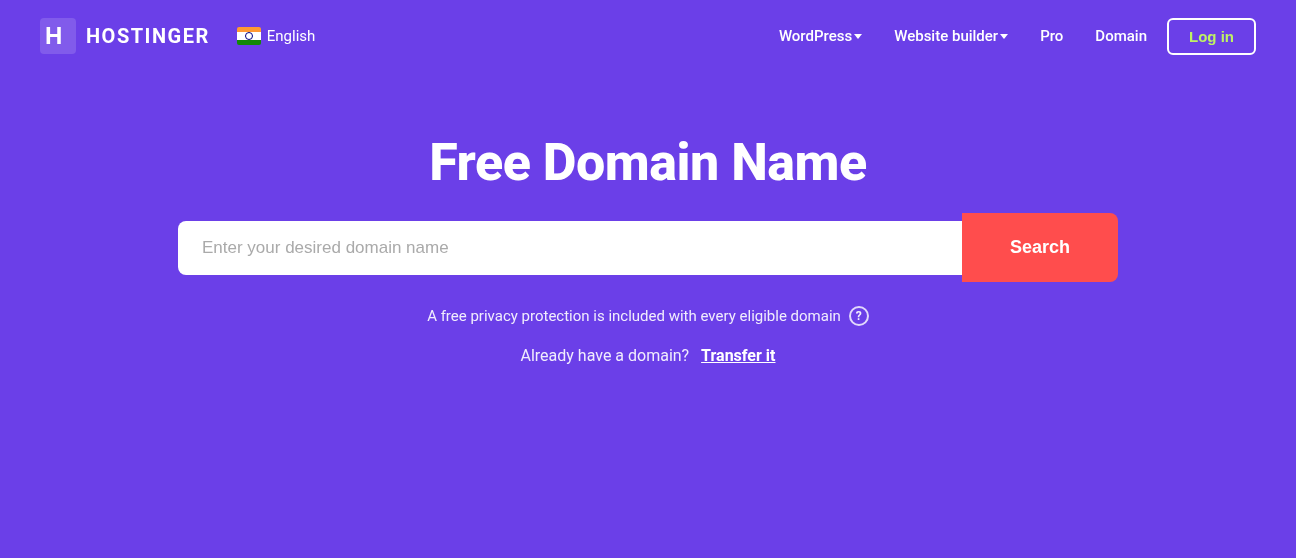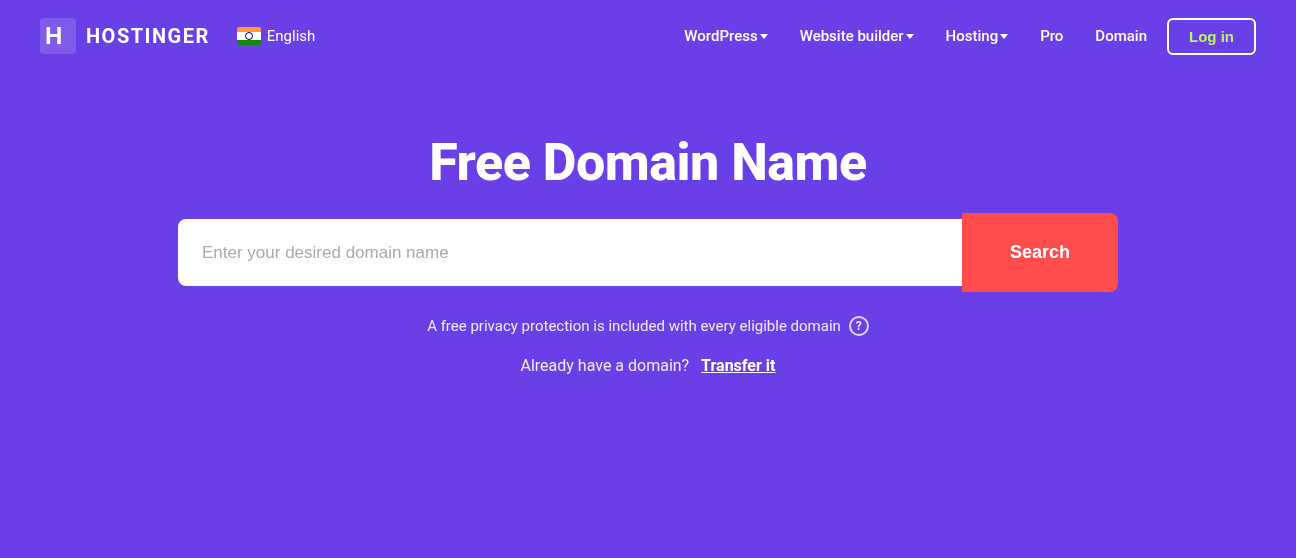--- a/index.html
+++ b/index.html
@@ -152,36 +152,36 @@
     .search-bar {
       display: flex;
       align-items: center;
       width: 100%;
       max-width: 940px;
       margin-bottom: 24px;
     }
 
     .domain-input {
       flex: 1;
-      height: 67px;
+      height: 54px;
       border: none;
       border-radius: 8px 0 0 8px;
       padding: 0 24px;
       font-size: 17px;
       color: #555;
       outline: none;
       background: white;
     }
 
     .domain-input::placeholder {
       color: #aaa;
     }
 
     .search-btn {
-      height: 79px;
+      height: 69px;
       padding: 0 48px;
       background: #ff4d4d;
       color: white;
       border: none;
       border-radius: 0 8px 8px 0;
       font-size: 18px;
       font-weight: 700;
       cursor: pointer;
       white-space: nowrap;
     }
@@ -249,24 +249,20 @@
   <nav class="header-nav">
     <a class="nav-item" href="#">
       <span>WordPress</span>
       <span class="chevron-down"></span>
     </a>
     <a class="nav-item" href="#">
       <span>Website builder</span>
       <span class="chevron-down"></span>
     </a>
     <a class="nav-item" href="#">
-      <span>Hosting</span>
-      <span class="chevron-down"></span>
-    </a>
-    <a class="nav-item" href="#">
       <span>Pro</span>
     </a>
     <a class="nav-item" href="#">
       <span>Domain</span>
     </a>
     <button class="login-btn">Log in</button>
   </nav>
 </header>
 
 <main>

